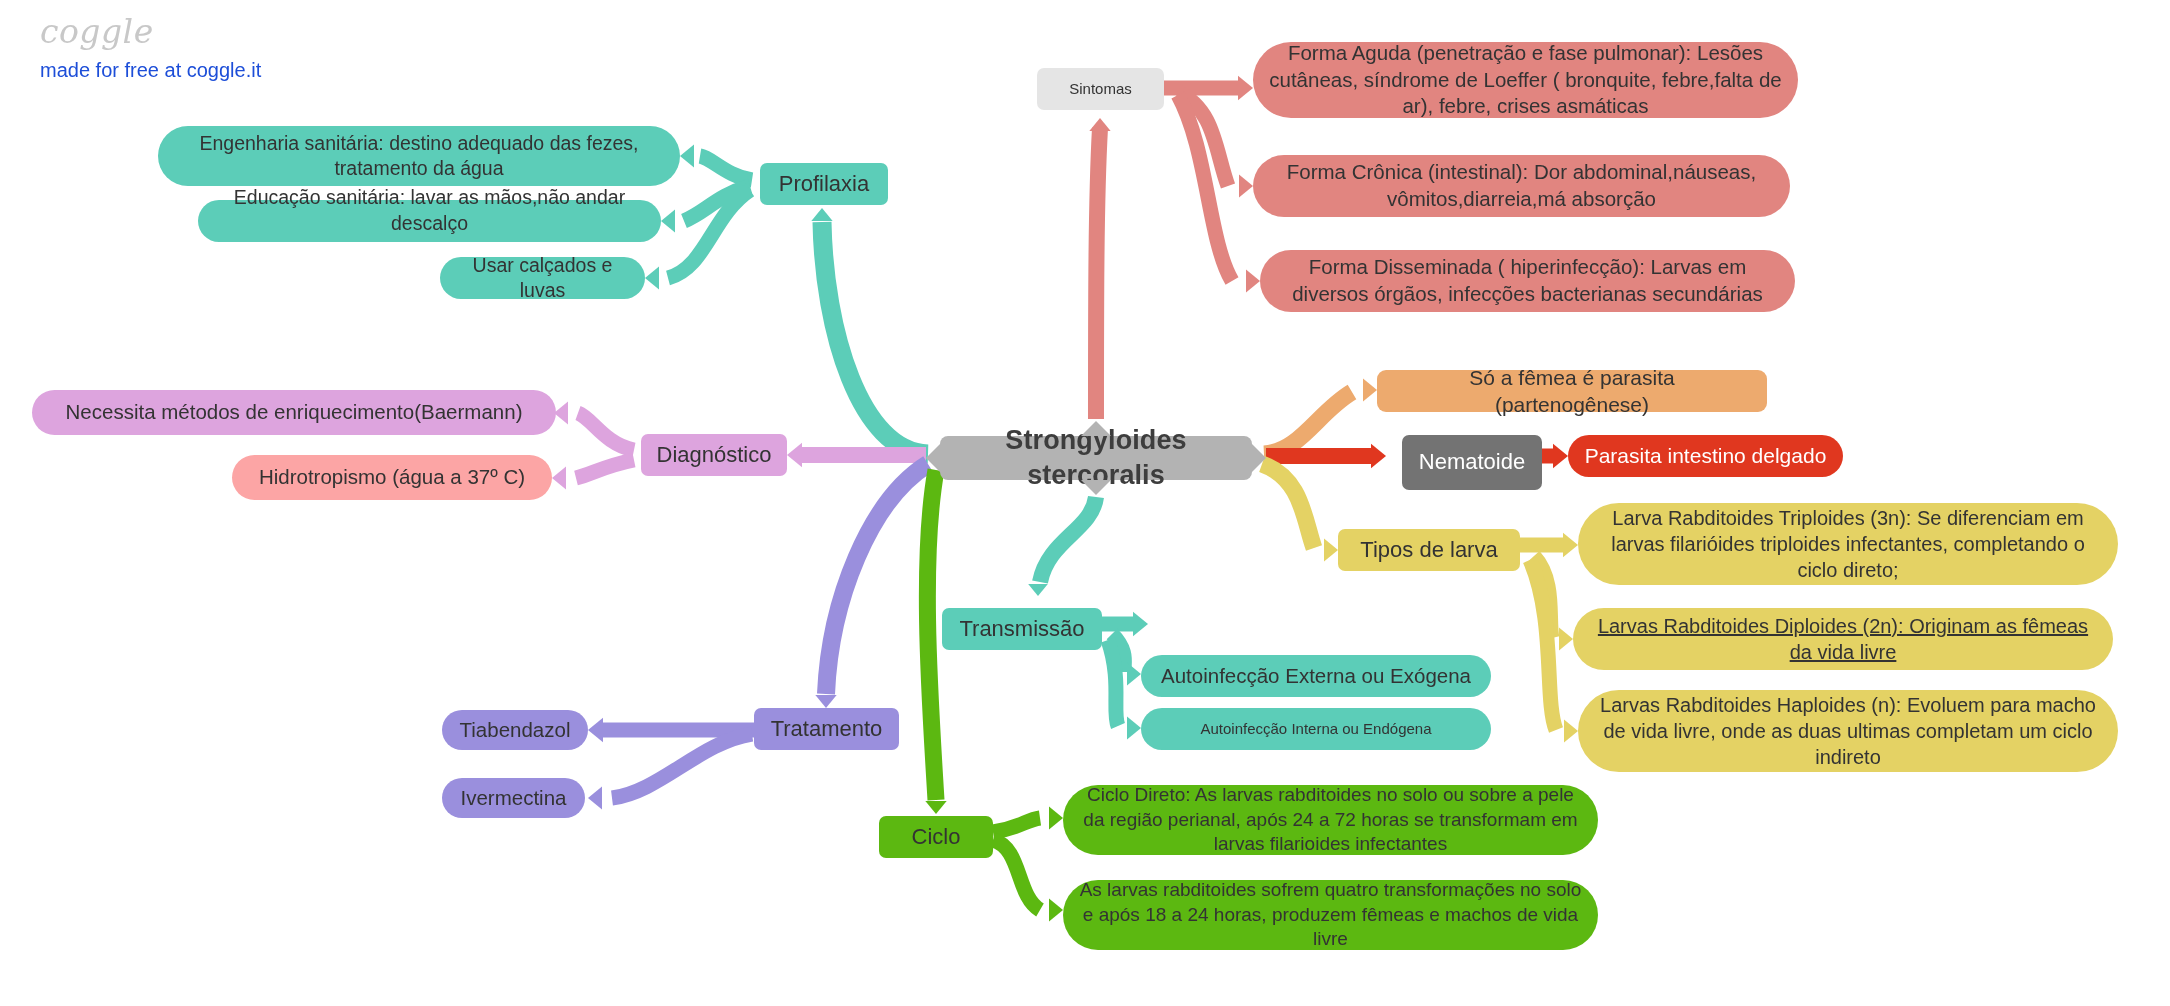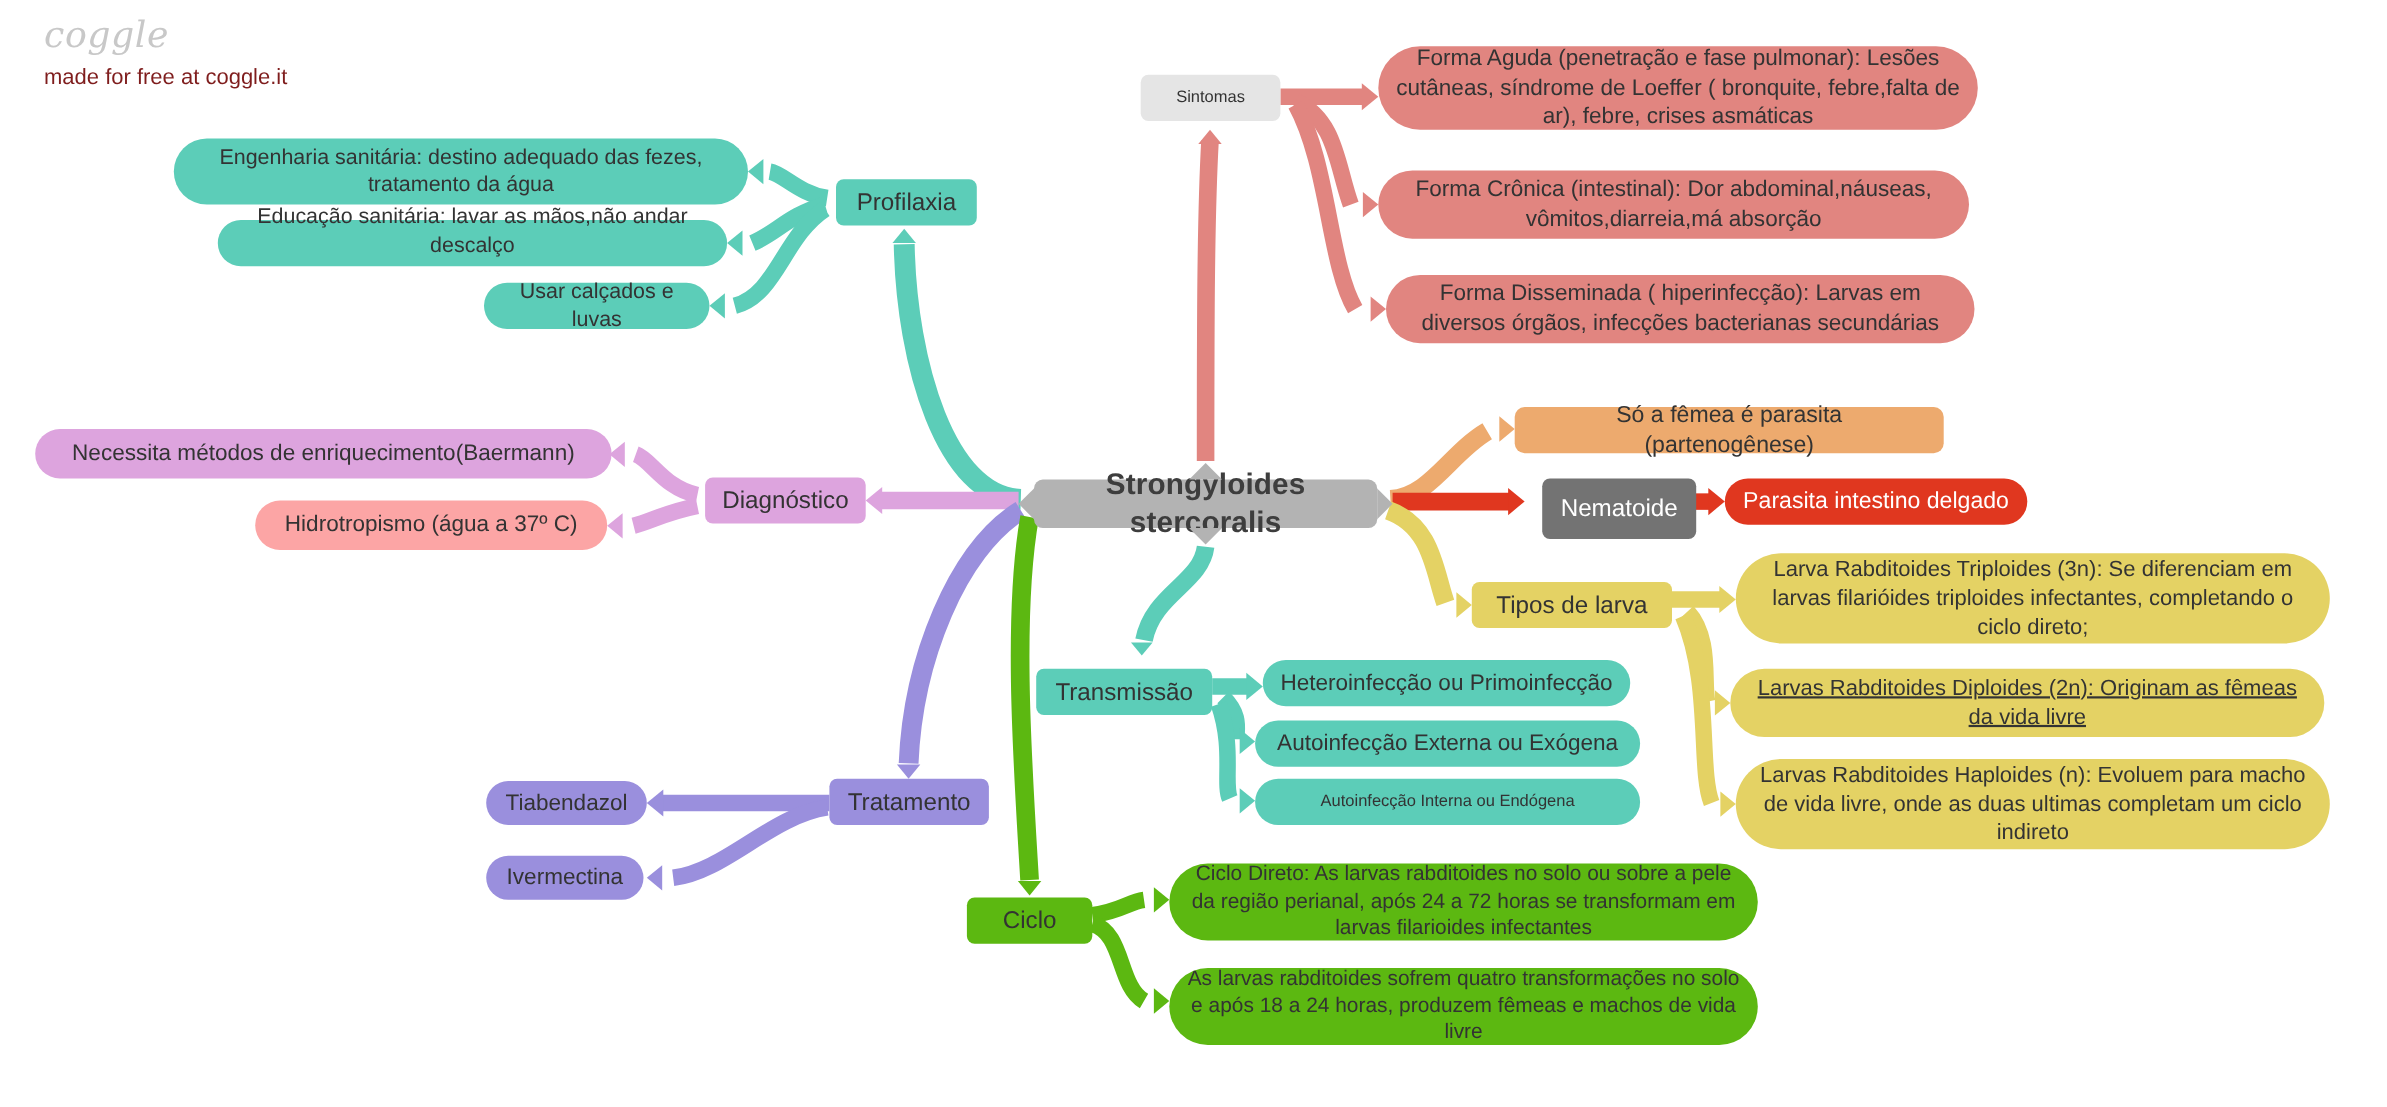--- a/index.html
+++ b/index.html
@@ -28,21 +28,21 @@
   #brand .logo {
     font-family: "DejaVu Serif", serif;
     font-style: italic;
     font-size: 33px;
     color: #c8c8c8;
     letter-spacing: 0.5px;
     line-height: 1.1;
   }
   #brand .tagline {
     font-size: 20px;
-    color: #7f1d1d;
+    color: #1d4ed8;
     margin-top: 9px;
     line-height: 1.1;
   }
 
   
   #wires {
     position: absolute;
     left: 0; top: 0;
     width: 2170px; height: 1006px;
     pointer-events: none;
@@ -220,23 +220,20 @@
   <div class="node pill" style="left:442px; top:710px; width:146px; height:40px; font-size:20.5px; background:#9a8fdd;">
     <span>Tiabendazol</span>
   </div>
   <div class="node pill" style="left:442px; top:778px; width:143px; height:40px; font-size:20.5px; background:#9a8fdd;">
     <span>Ivermectina</span>
   </div>
 
   <div class="node rect" style="left:942px; top:608px; width:160px; height:42px; font-size:22px; background:#5ccdb8;">
     <span>Transmissão</span>
   </div>
-  <div class="node pill" style="left:1148px; top:600px; width:334px; height:42px; font-size:20.5px; background:#5ccdb8;">
-    <span>Heteroinfecção ou Primoinfecção</span>
-  </div>
   <div class="node pill" style="left:1141px; top:655px; width:350px; height:42px; font-size:20.5px; background:#5ccdb8;">
     <span>Autoinfecção Externa ou Exógena</span>
   </div>
   <div class="node pill" style="left:1141px; top:708px; width:350px; height:42px; font-size:15px; background:#5ccdb8;">
     <span>Autoinfecção Interna ou Endógena</span>
   </div>
 
   <div class="node rect" style="left:879px; top:816px; width:114px; height:42px; font-size:22px; background:#5cb811;">
     <span>Ciclo</span>
   </div>

